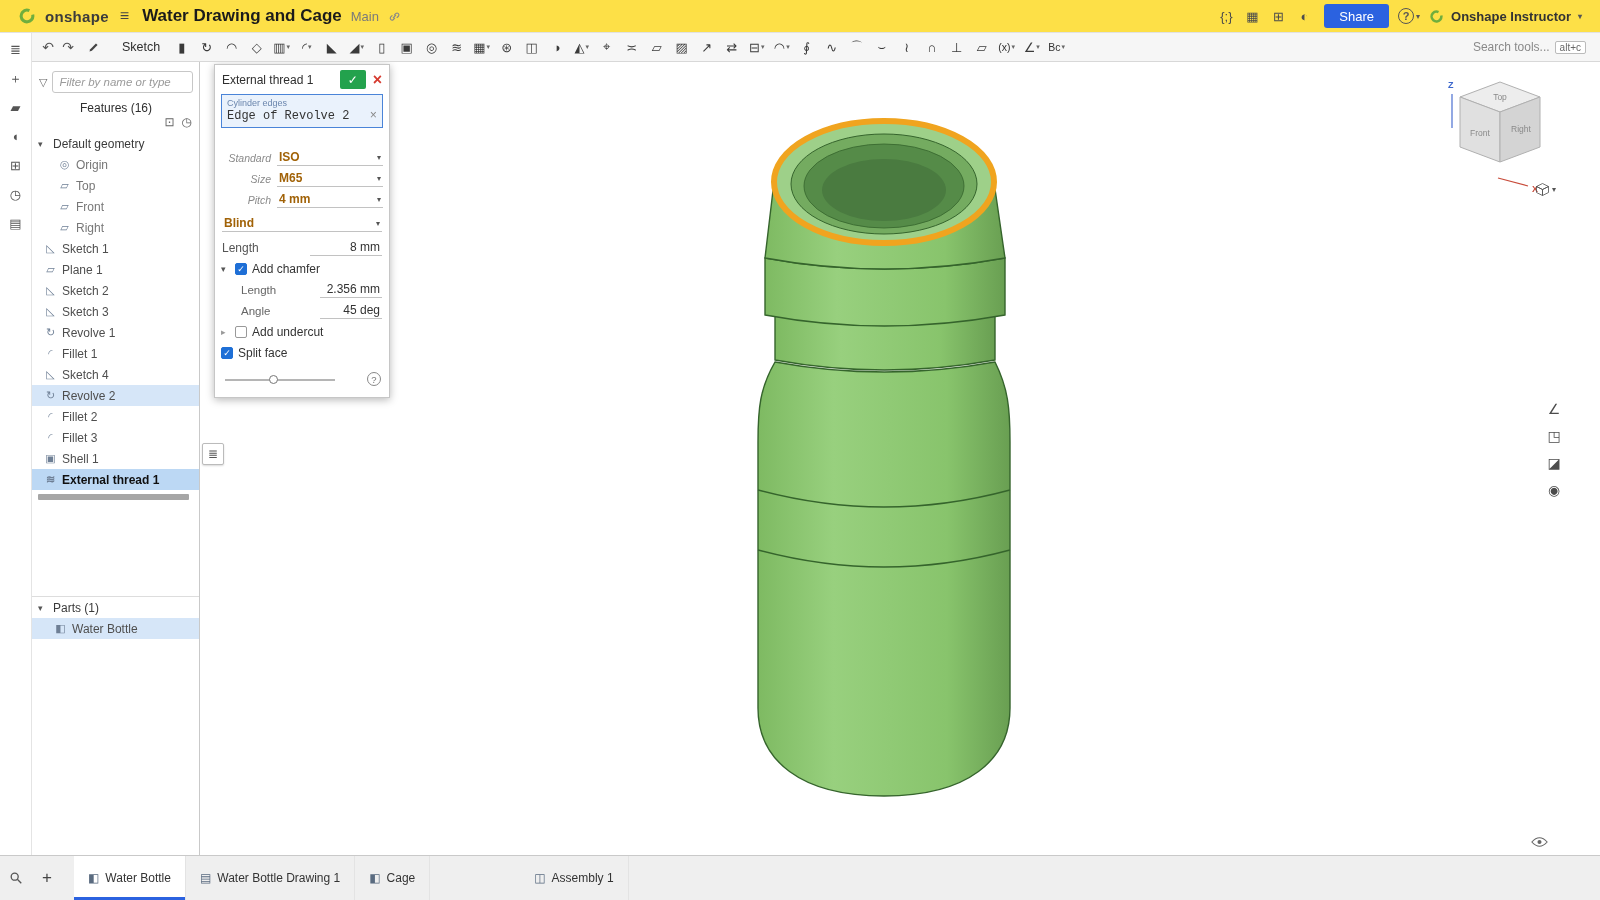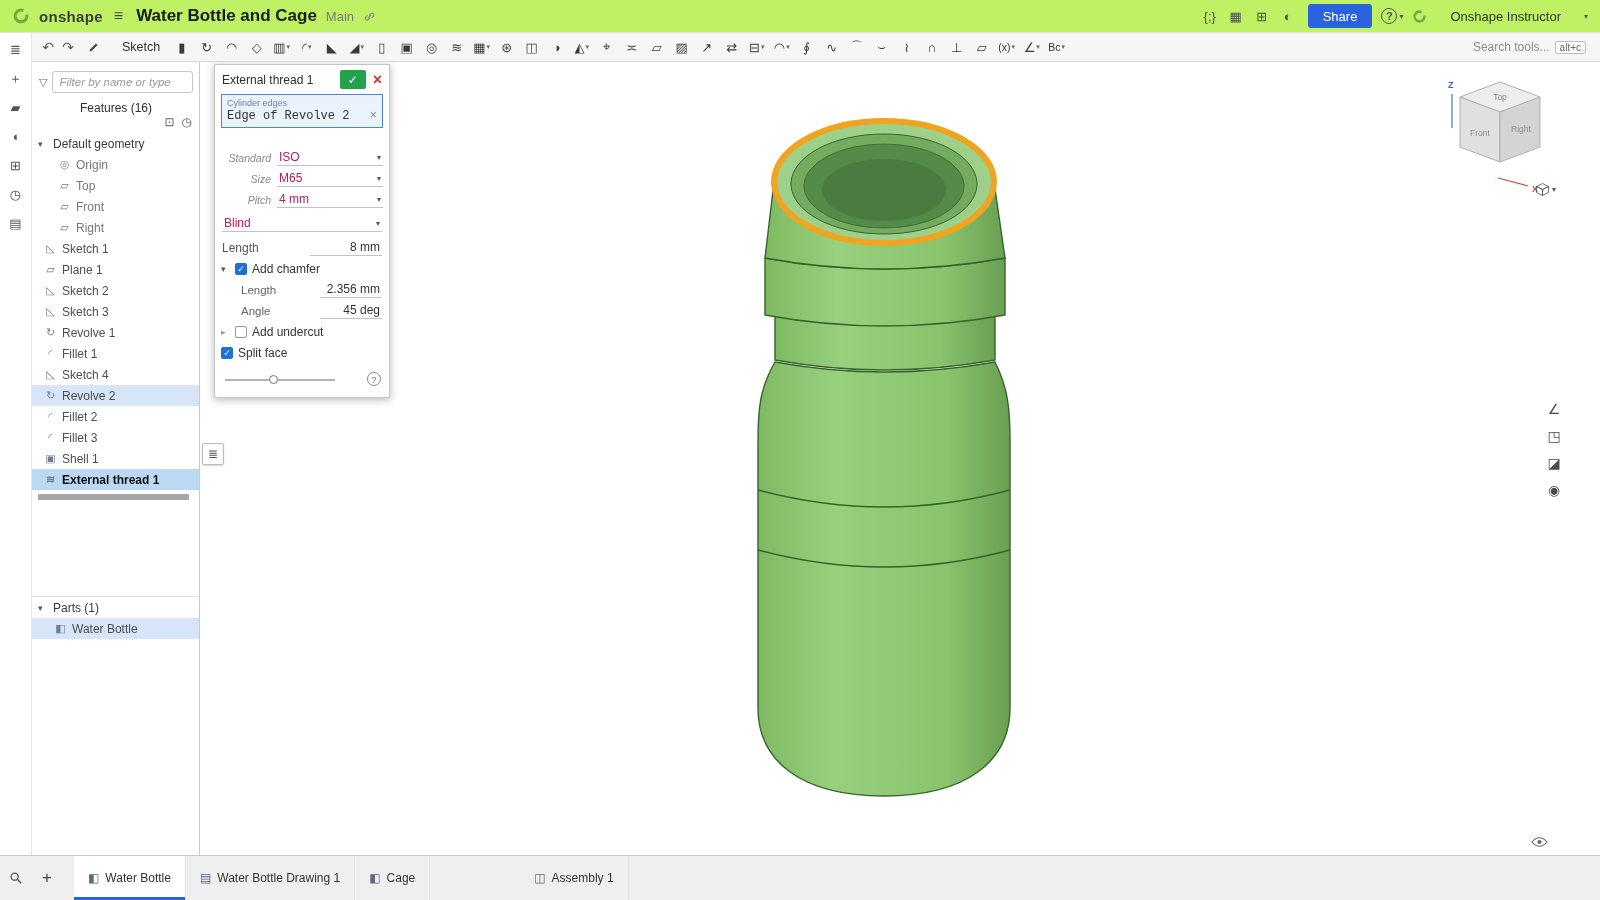--- a/index.html
+++ b/index.html
@@ -1,31 +1,31 @@
 <!DOCTYPE html>
 <html><head>
 <meta charset="utf-8">
 <style>
   * { box-sizing: border-box; margin: 0; padding: 0; }
   html,body { width:1600px; height:900px; overflow:hidden; }
   body { font-family:"Liberation Sans", sans-serif; font-size:12px; color:#333; background:#fff; }
 
   
-  #top-bar { height:33px; display:flex; align-items:center; gap:9px; padding:0 12px; background:#bef264; border-bottom:1px solid #e2e2e2; }
+  #top-bar { height:33px; display:flex; align-items:center; gap:9px; padding:0 18px; background:#fde047; border-bottom:1px solid #e2e2e2; }
   .logo-text { font-size:15px; font-weight:bold; color:#3c3c3c; letter-spacing:.3px; }
   .menu-icon { font-size:16px; color:#444; padding:0 2px; cursor:pointer; }
   .doc-title { font-size:17px; font-weight:bold; color:#1b1b1b; margin-left:2px; white-space:nowrap; }
   .ws-label { font-size:13px; color:#7a7a7a; }
   .tb-spacer { flex:1; }
   .top-icon { font-size:13px; color:#4c4c4c; width:22px; text-align:center; cursor:pointer; }
   .share-btn { background:#2b62e0; color:#fff; border:none; border-radius:3px; font-size:13px; padding:4px 15px; height:24px; cursor:pointer; font-family:inherit; }
   .help-wrap { display:flex; align-items:center; gap:2px; }
   .help-q-top { width:16px; height:16px; border:1.6px solid #555; border-radius:50%; color:#555; font-size:11px; display:flex; align-items:center; justify-content:center; font-weight:bold; }
   .caret-sm { font-size:8px; color:#555; }
-  .user-wrap { display:flex; align-items:center; gap:23px; }
+  .user-wrap { display:flex; align-items:center; gap:7px;font-weight:bold; }
   .user-name { font-size:13px; color:#333; }
 
   
   #below-top { display:flex; height:822px; }
   #left-rail { width:32px; border-right:1px solid #e4e4e4; background:#fff; display:flex; flex-direction:column; align-items:center; padding-top:9px; gap:13px; }
   .rail-icon { width:18px; height:16px; font-size:13px; color:#555; text-align:center; cursor:pointer; line-height:16px; }
   #right-col { flex:1; display:flex; flex-direction:column; min-width:0; }
 
   
   #toolbar { height:29px; background:#f6f6f6; border-bottom:1px solid #d8d8d8; display:flex; align-items:center; padding:0 8px 0 6px; }
@@ -75,21 +75,21 @@
   .ok-btn { width:26px; height:19px; background:#23a24d; border-radius:2px; color:#fff; font-size:12px; display:flex; align-items:center; justify-content:center; cursor:pointer; }
   .close-btn { color:#d63a2f; font-size:16px; font-weight:bold; cursor:pointer; line-height:1; }
   .sel-box { margin:1px 6px 19px; border:1px solid #4a84d8; background:#eaf2fc; padding:3px 5px 4px; }
   .sel-label { font-size:9px; color:#6b86ad; }
   .sel-value-row { display:flex; align-items:center; margin-top:1px;font-family:Liberation Mono, monospace; }
   .sel-value { flex:1; font-size:12px; color:#333; }
   .sel-remove { color:#888; font-size:12px; cursor:pointer; }
   .param-row { display:flex; align-items:center; padding:2px 6px 2px 0; }
   .p-label { width:62px; text-align:right; font-size:10.5px; color:#8a8a8a; padding-right:6px; flex:none;font-style:italic; }
   .p-select { flex:1; display:flex; align-items:center; border-bottom:1px solid #c2c2c2; padding:1px 2px; cursor:pointer; }
-  .p-value { flex:1; font-size:12px; color:#be185d; }
+  .p-value { flex:1; font-size:12px; color:#a16207;font-weight:bold; }
   .p-caret { font-size:8px; color:#555; }
   .end-row { padding:5px 7px 3px; }
   .len-row { display:flex; align-items:center; padding:4px 7px 2px; }
   .len-label { font-size:12px; color:#555; }
   .len-value { margin-left:auto; border-bottom:1px solid #c2c2c2; min-width:72px; text-align:right; font-size:12px; color:#333; padding:1px 2px; cursor:text; }
   .chk-row { display:flex; align-items:center; gap:5px; padding:4px 6px 3px; }
   .exp { width:9px; font-size:9px; color:#555; cursor:pointer; }
   .exp.dim { color:#999; }
   .checkbox { width:12px; height:12px; border:1px solid #999; border-radius:2px; background:#fff; display:inline-flex; align-items:center; justify-content:center; font-size:9px; color:#fff; cursor:pointer; flex:none; }
   .checkbox.checked { background:#1e6fd6; border-color:#1e6fd6; }
@@ -126,21 +126,21 @@
 </style>
 </head>
 <body>
 
 <header id="top-bar">
   <svg width="18" height="18" viewBox="0 0 20 20">
     <circle cx="10" cy="10" r="6.5" fill="none" stroke="#6fae3d" stroke-width="3.4" stroke-dasharray="28 6" transform="rotate(40 10 10)"></circle>
   </svg>
   <span class="logo-text">onshape</span>
   <span class="menu-icon">≡</span>
-  <span class="doc-title">Water Bottle and Cage</span>
+  <span class="doc-title">Water Drawing and Cage</span>
   <span class="ws-label">Main</span>
   <svg width="13" height="13" viewBox="0 0 16 16">
     <path d="M6.5 9.5l3-3M5 7L3.2 8.8a2.3 2.3 0 003.2 3.2L8.2 10M8 6l1.8-1.8a2.3 2.3 0 013.2 3.2L11.2 9.2" fill="none" stroke="#888" stroke-width="1.4" stroke-linecap="round"></path>
   </svg>
   <span class="tb-spacer"></span>
   <span id="topbar-right-icons" style="display:flex;align-items:center;gap:4px;">
       <span class="top-icon">{;}</span>
       <span class="top-icon">▦</span>
       <span class="top-icon">⊞</span>
       <span class="top-icon">◐</span>

